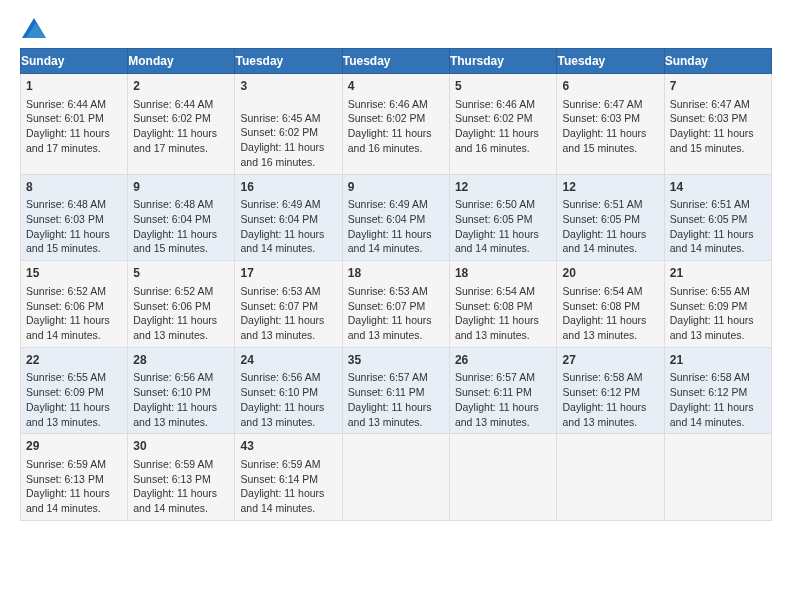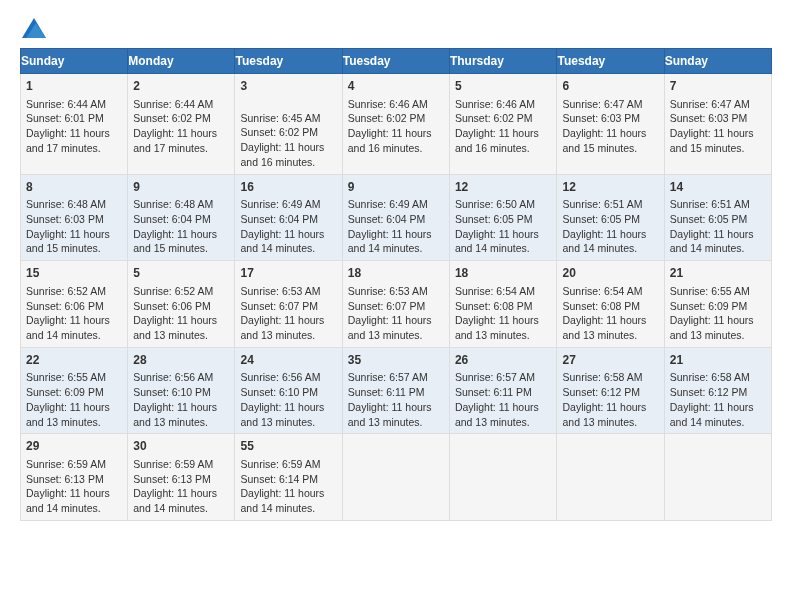--- a/index.html
+++ b/index.html
@@ -342,21 +342,21 @@
             <span style="display: block;">and 14 minutes.</span>
           </td>
           <td>
             <span class="day-num">30</span>
             <span style="display: block;">Sunrise: 6:59 AM</span>
             <span style="display: block;">Sunset: 6:13 PM</span>
             <span style="display: block;">Daylight: 11 hours</span>
             <span style="display: block;">and 14 minutes.</span>
           </td>
           <td>
-            <span class="day-num">55</span>
+            <span class="day-num">43</span>
             <span style="display: block;">Sunrise: 6:59 AM</span>
             <span style="display: block;">Sunset: 6:14 PM</span>
             <span style="display: block;">Daylight: 11 hours</span>
             <span style="display: block;">and 14 minutes.</span>
           </td>
           <td class="empty-cell"></td>
           <td class="empty-cell"></td>
           <td class="empty-cell"></td>
           <td class="empty-cell"></td>
         </tr>

